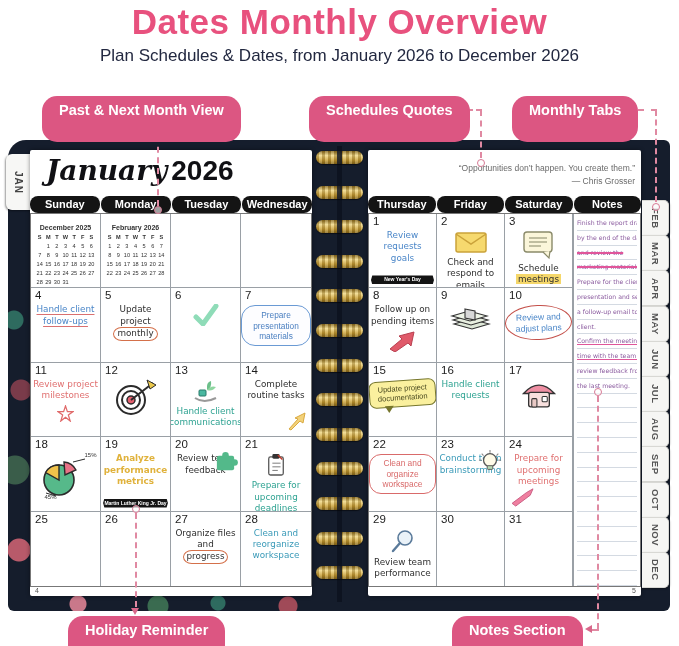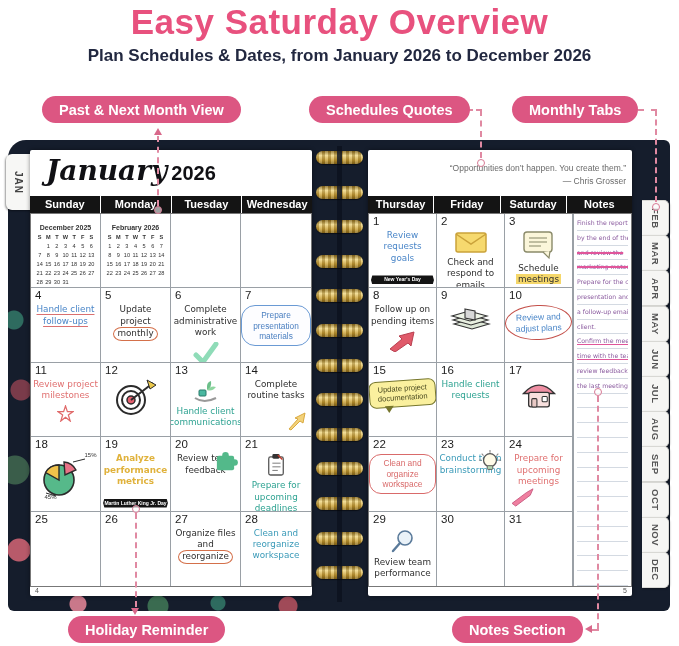--- a/index.html
+++ b/index.html
@@ -3,24 +3,24 @@
 <meta charset="utf-8">
 <style>
   html,body{margin:0;padding:0;background:#fff;}
   .canvas{position:relative;width:679px;height:646px;background:#fff;overflow:hidden;
     font-family:"Liberation Sans",sans-serif;}
 
   
   .title{position:absolute;top:2px;left:0;width:100%;text-align:center;margin:0;
     font-size:35px;font-weight:800;color:#e8517e;letter-spacing:.5px;}
   .subtitle{position:absolute;top:46px;left:0;width:100%;text-align:center;
-    font-size:17px;color:#222840;font-weight:700;}
-
-  
-  .pill{position:absolute;height:27px;line-height:29px;padding:0 17px;border-radius:15px;
+    font-size:17px;color:#222840;font-weight:400;}
+
+  
+  .pill{position:absolute;height:46px;line-height:29px;padding:0 17px;border-radius:15px;
     background:#dc5682;color:#fff;font-size:14.5px;font-weight:700;white-space:nowrap;z-index:60;}
   .pill1{left:42px;top:96px;} .pill2{left:309px;top:96px;} .pill3{left:512px;top:96px;}
   .pill4{left:68px;top:616px;} .pill5{left:452px;top:616px;}
 
   
   .dash-v{position:absolute;width:0;border-left:2px dashed #e089a2;z-index:40;}
   .dash-h{position:absolute;height:0;border-top:2px dashed #e089a2;z-index:40;}
   .dot{position:absolute;width:6px;height:6px;border:1.5px solid #d87a95;border-radius:50%;
     background:rgba(255,255,255,.6);z-index:41;}
   .arr{position:absolute;width:0;height:0;z-index:41;}
@@ -36,21 +36,21 @@
       radial-gradient(circle at 13px 250px,#7a3b4a 0 10px,transparent 11px),
       radial-gradient(circle at 7px 330px,#3a5d4a 0 14px,transparent 15px),
       radial-gradient(circle at 11px 410px,#b85a6a 0 11px,transparent 12px),
       radial-gradient(circle at 70px 464px,#c9788a 0 8px,transparent 9px),
       radial-gradient(circle at 150px 466px,#3a6b50 0 10px,transparent 11px),
       radial-gradient(circle at 280px 466px,#a04a58 0 9px,transparent 10px),
       radial-gradient(circle at 210px 463px,#2e6b5f 0 7px,transparent 8px);}
   .page{position:absolute;top:10px;height:446px;background:#fff;border-radius:2px;
     box-shadow:0 0 4px rgba(0,0,0,.45);}
   .page-left{left:22px;width:282px;}
-  .page-right{left:360px;width:264px;}
+  .page-right{left:360px;width:264px;padding-left:9px;}
 
   
   .spine-line{position:absolute;left:329px;top:6px;width:5px;height:456px;background:#0d1320;}
   .coil{position:absolute;left:308px;width:47px;height:13px;border-radius:7px;
     background:
       linear-gradient(90deg,transparent 0 44%,rgba(15,20,32,.85) 44% 56%,transparent 56%),
       repeating-linear-gradient(90deg,rgba(120,90,20,.35) 0 3px,rgba(255,245,200,.25) 3px 6px),
       linear-gradient(180deg,#7a5c16,#eed688 35%,#c49a33 70%,#7a5c16);
     box-shadow:0 1px 1px rgba(0,0,0,.5);}
 
@@ -61,25 +61,25 @@
   .tab-jan span{transform:rotate(90deg);font-size:10px;font-weight:700;color:#444;letter-spacing:1px;}
   .mtab{position:absolute;left:634px;width:26px;height:34px;background:#f6f6f4;
     border-radius:0 5px 5px 0;border:1px solid #d8d8d4;border-left:none;
     box-shadow:1px 1px 2px rgba(0,0,0,.35);
     display:flex;align-items:center;justify-content:center;}
   .mtab span{writing-mode:vertical-rl;font-size:9.5px;font-weight:700;color:#555;letter-spacing:.5px;}
 
   
   .month-title{position:absolute;left:16px;top:4px;color:#101014;white-space:nowrap;}
   .month-title .script{font-family:"DejaVu Serif",serif;font-style:italic;font-size:28px;font-weight:700;}
-  .month-title .year{font-size:20px;font-weight:600;margin-left:4px;margin-top:46px;}
+  .month-title .year{font-size:28px;font-weight:600;margin-left:4px;margin-top:46px;}
   .quote{position:absolute;top:12px;right:6px;text-align:right;font-size:8.5px;color:#6a6a6a;line-height:1.55;}
   .dayhead{position:absolute;left:0;top:46px;width:100%;height:17px;display:flex;}
   .dayhead .dh{flex:1;background:#141414;color:#fff;font-size:11px;font-weight:700;
-    text-align:center;line-height:17px;border-right:1px solid #fff;}
+    text-align:center;line-height:17px;border-right:1px solid #fff;border-radius:8px;}
   .dayhead .dh:last-child{border-right:none;}
   .grid{position:absolute;left:0;top:63px;width:100%;height:374px;display:grid;
     grid-template-rows:repeat(5,1fr);border:1px solid #777;box-sizing:border-box;}
   .lgrid{grid-template-columns:repeat(4,1fr);}
   .rp-body{position:absolute;left:0;top:63px;width:100%;height:374px;display:flex;
     border:1px solid #777;box-sizing:border-box;}
   .rgrid{position:relative;left:0;top:0;width:204px;height:100%;border:none;
     display:grid;grid-template-rows:repeat(5,1fr);grid-template-columns:repeat(3,1fr);}
   .cell{position:relative;border-right:1px solid #9aa0a6;border-bottom:1px solid #9aa0a6;
     box-sizing:border-box;display:flex;flex-direction:column;align-items:center;overflow:hidden;}
@@ -130,21 +130,21 @@
     display:flex;flex-direction:column;padding:2px 3px 0;overflow:hidden;}
   .note-line{height:13.8px;flex:none;border-bottom:1px solid #d4dae2;font-size:6.2px;
     color:#8a5a9e;line-height:13px;white-space:nowrap;overflow:hidden;font-family:"DejaVu Sans",sans-serif;}
   .nl-strike{text-decoration:line-through;text-decoration-color:#e0559a;text-decoration-thickness:2px;}
   .nl-ul{text-decoration:underline;text-decoration-color:#e0559a;}
 </style>
 </head>
 <body>
 
 <div class="canvas">
-  <h1 class="title">Easy Saturday Overview</h1>
+  <h1 class="title">Dates Monthly Overview</h1>
   <div class="subtitle">Plan Schedules &amp; Dates, from January 2026 to December 2026</div>
 
   <div class="pill pill1">Past &amp; Next Month View</div>
   <div class="pill pill2">Schedules Quotes</div>
   <div class="pill pill3">Monthly Tabs</div>
   <div class="pill pill4">Holiday Reminder</div>
   <div class="pill pill5">Notes Section</div>
 
   <div class="arr arr-up" style="left:154px;top:128px;"></div>
   <div class="dash-v" style="left:157px;top:136px;height:70px;"></div>
@@ -298,21 +298,20 @@
           <div class="cell">
             <span class="date">4</span>
             <div class="hw c-blue ul-red">Handle client follow-ups</div>
           </div>
           <div class="cell">
             <span class="date">5</span>
             <div class="hw c-black"><span>Update project </span><span class="seg-circled">monthly</span></div>
           </div>
           <div class="cell">
             <span class="date">6</span>
-            <div class="hw c-black">Complete administrative work</div>
             <div class="icon"><svg width="26" height="22" viewBox="0 0 26 22">
                 <path d="M3 13 L10 20 L23 2" fill="none" stroke="#8fdcb8" stroke-width="5" stroke-linecap="round" stroke-linejoin="round"></path>
               </svg></div>
           </div>
           <div class="cell">
             <span class="date">7</span>
             <div class="bubble bb-cloud">Prepare presentation materials</div>
           </div>
           <div class="cell">
             <span class="date">11</span>
@@ -385,21 +384,21 @@
             <div class="hw c-teal">Prepare for upcoming deadlines</div>
           </div>
           <div class="cell">
             <span class="date">25</span>
           </div>
           <div class="cell">
             <span class="date">26</span>
           </div>
           <div class="cell">
             <span class="date">27</span>
-            <div class="hw c-black"><span>Organize files and </span><span class="seg-circled">reorganize</span></div>
+            <div class="hw c-black"><span>Organize files and </span><span class="seg-circled">progress</span></div>
           </div>
           <div class="cell">
             <span class="date">28</span>
             <div class="hw c-blue2">Clean and reorganize workspace</div>
           </div>
         </div>
       <div class="pn pn-l">4</div>
     </div>
 
     <div class="page page-right">

